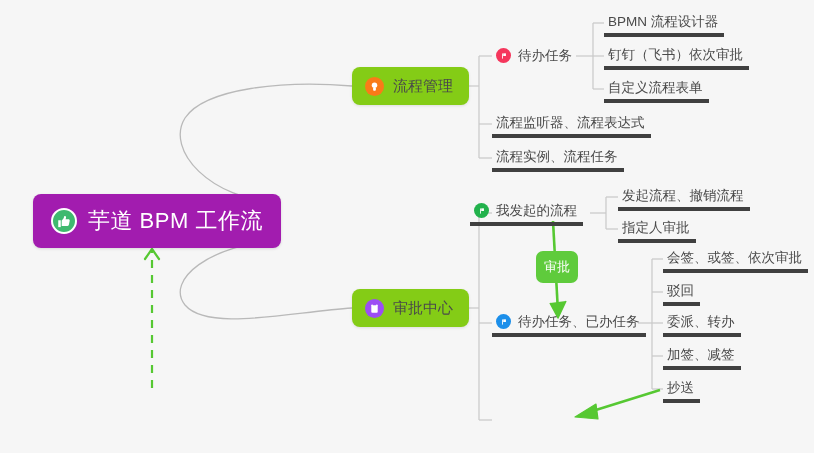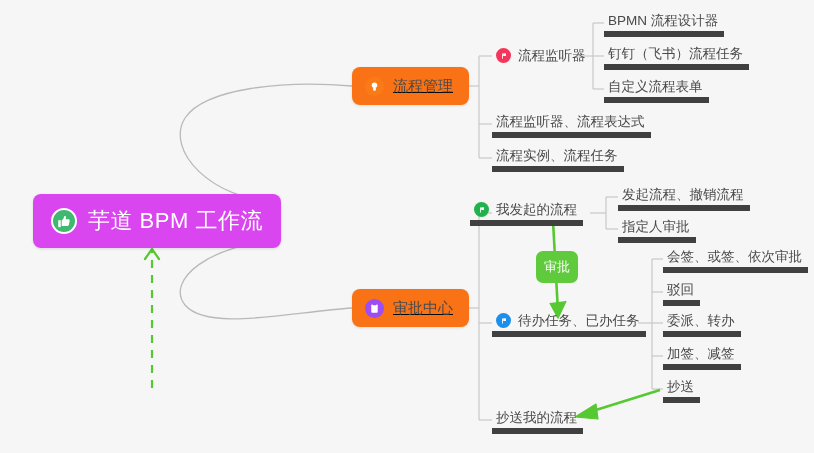--- a/index.html
+++ b/index.html
@@ -22,64 +22,63 @@
     pointer-events: none;
   }
 
   
   .root-node {
     position: absolute;
     left: 33px;
     top: 194px;
     width: 248px;
     height: 54px;
-    background: #d946ef;
+    background: #a21caf;
     border-radius: 8px;
     box-shadow: 0 1px 3px rgba(0,0,0,0.12);
     display: flex;
     align-items: center;
     padding-left: 18px;
     box-sizing: border-box;
   }
   .root-label {
     color: #ffffff;
     font-size: 22px;
     letter-spacing: 0.5px;
     margin-left: 11px;
     white-space: nowrap;
   }
 
   
   .branch-node {
     position: absolute;
-    background: #f97316;
+    background: #84cc16;
     border-radius: 8px;
     box-shadow: 0 1px 3px rgba(0,0,0,0.10);
     display: flex;
     align-items: center;
     padding: 0 16px 0 13px;
     box-sizing: border-box;
     height: 38px;
-    text-decoration: underline;
   }
   .branch-label {
     font-size: 15px;
     color: #4a4a4a;
     margin-left: 9px;
     white-space: nowrap;
   }
 
   
   .leaf-node {
     position: absolute;
     display: flex;
     align-items: center;
     height: 27px;
     box-sizing: border-box;
-    border-bottom: 6px solid #404040;
+    border-bottom: 4px solid #404040;
     padding: 0 6px 0 4px;
     white-space: nowrap;
   }
   .leaf-node.no-rule { border-bottom: none; }
   .leaf-label {
     font-size: 13.5px;
     color: #4a4a4a;
     white-space: nowrap;
   }
   .leaf-node .mini-icon + .leaf-label { margin-left: 7px; }
@@ -230,28 +229,28 @@
     <span class="branch-label">审批中心</span>
   </div>
 
   <div class="leaf-node no-rule" style="left:492px; top:42px;">
     <span class="mini-icon" style="background:#F5365C;">
       <svg viewBox="0 0 24 24" fill="#ffffff" aria-hidden="true">
         <rect x="6" y="4" width="2.6" height="16" rx="1"></rect>
         <path d="M9.6 4h8.2v8H9.6z"></path>
       </svg>
     </span>
-    <span class="leaf-label">流程监听器</span>
+    <span class="leaf-label">待办任务</span>
   </div>
 
   <div class="leaf-node" style="left:604px; top:10px;">
     <span class="leaf-label">BPMN 流程设计器</span>
   </div>
   <div class="leaf-node" style="left:604px; top:43px;">
-    <span class="leaf-label">钉钉（飞书）流程任务</span>
+    <span class="leaf-label">钉钉（飞书）依次审批</span>
   </div>
   <div class="leaf-node" style="left:604px; top:76px;">
     <span class="leaf-label">自定义流程表单</span>
   </div>
 
   <div class="leaf-node" style="left:492px; top:111px;">
     <span class="leaf-label">流程监听器、流程表达式</span>
   </div>
   <div class="leaf-node" style="left:492px; top:145px;">
     <span class="leaf-label">流程实例、流程任务</span>
@@ -293,22 +292,19 @@
   <div class="leaf-node" style="left:663px; top:310px;">
     <span class="leaf-label">委派、转办</span>
   </div>
   <div class="leaf-node" style="left:663px; top:343px;">
     <span class="leaf-label">加签、减签</span>
   </div>
   <div class="leaf-node" style="left:663px; top:376px;">
     <span class="leaf-label">抄送</span>
   </div>
 
-  <div class="leaf-node" style="left:492px; top:407px;">
-    <span class="leaf-label">抄送我的流程</span>
-  </div>
 
   <div class="badge-node" style="left:536px; top:251px; width:42px; height:32px;">
     <span>审批</span>
   </div>
 
 
 </div>
 
 </body></html>

